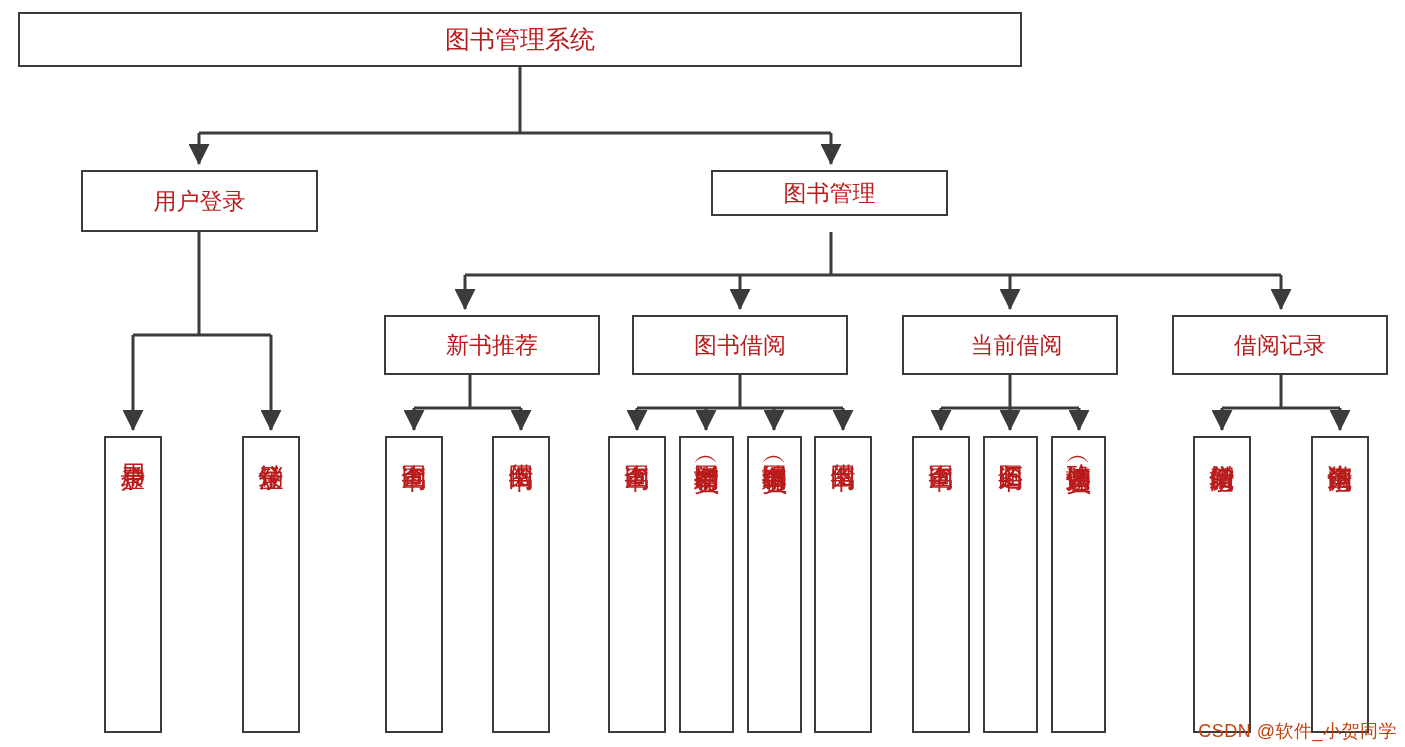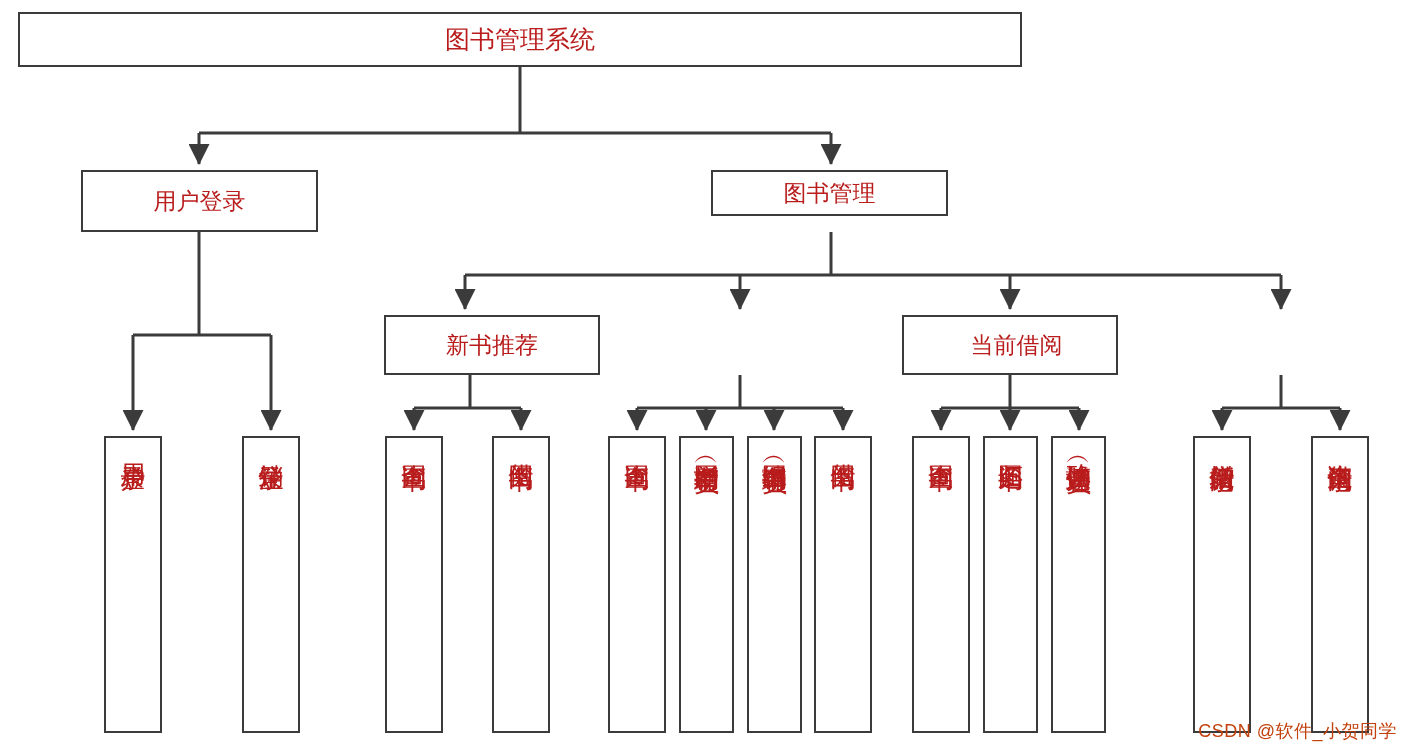--- a/index.html
+++ b/index.html
@@ -129,22 +129,28 @@
   <div class="node node-l2" style="left:81px; top:170px; width:237px; height:62px;">
     <span class="label">用户登录</span>
   </div>
   <div class="node node-l2" style="left:711px; top:170px; width:237px; height:46px;">
     <span class="label">图书管理</span>
   </div>
 
   <div class="node node-l3" style="left:352px; top:315px; width:216px; height:60px;margin-left:32px;">
     <span class="label">新书推荐</span>
   </div>
+  <div class="node node-l3" style="left:632px; top:315px; width:216px; height:60px;">
+    <span class="label">图书借阅</span>
+  </div>
   <div class="node node-l3" style="left:902px; top:315px; width:216px; height:60px;padding-left:13px;">
     <span class="label">当前借阅</span>
+  </div>
+  <div class="node node-l3" style="left:1172px; top:315px; width:216px; height:60px;">
+    <span class="label">借阅记录</span>
   </div>
 
   <div class="node node-leaf" style="left:104px; top:436px; width:58px; height:297px;">
     <span class="label">用户登录</span>
   </div>
   <div class="node node-leaf" style="left:242px; top:436px; width:58px; height:297px;">
     <span class="label">注销登录</span>
   </div>
 
   <div class="node node-leaf" style="left:385px; top:436px; width:58px; height:297px;">

